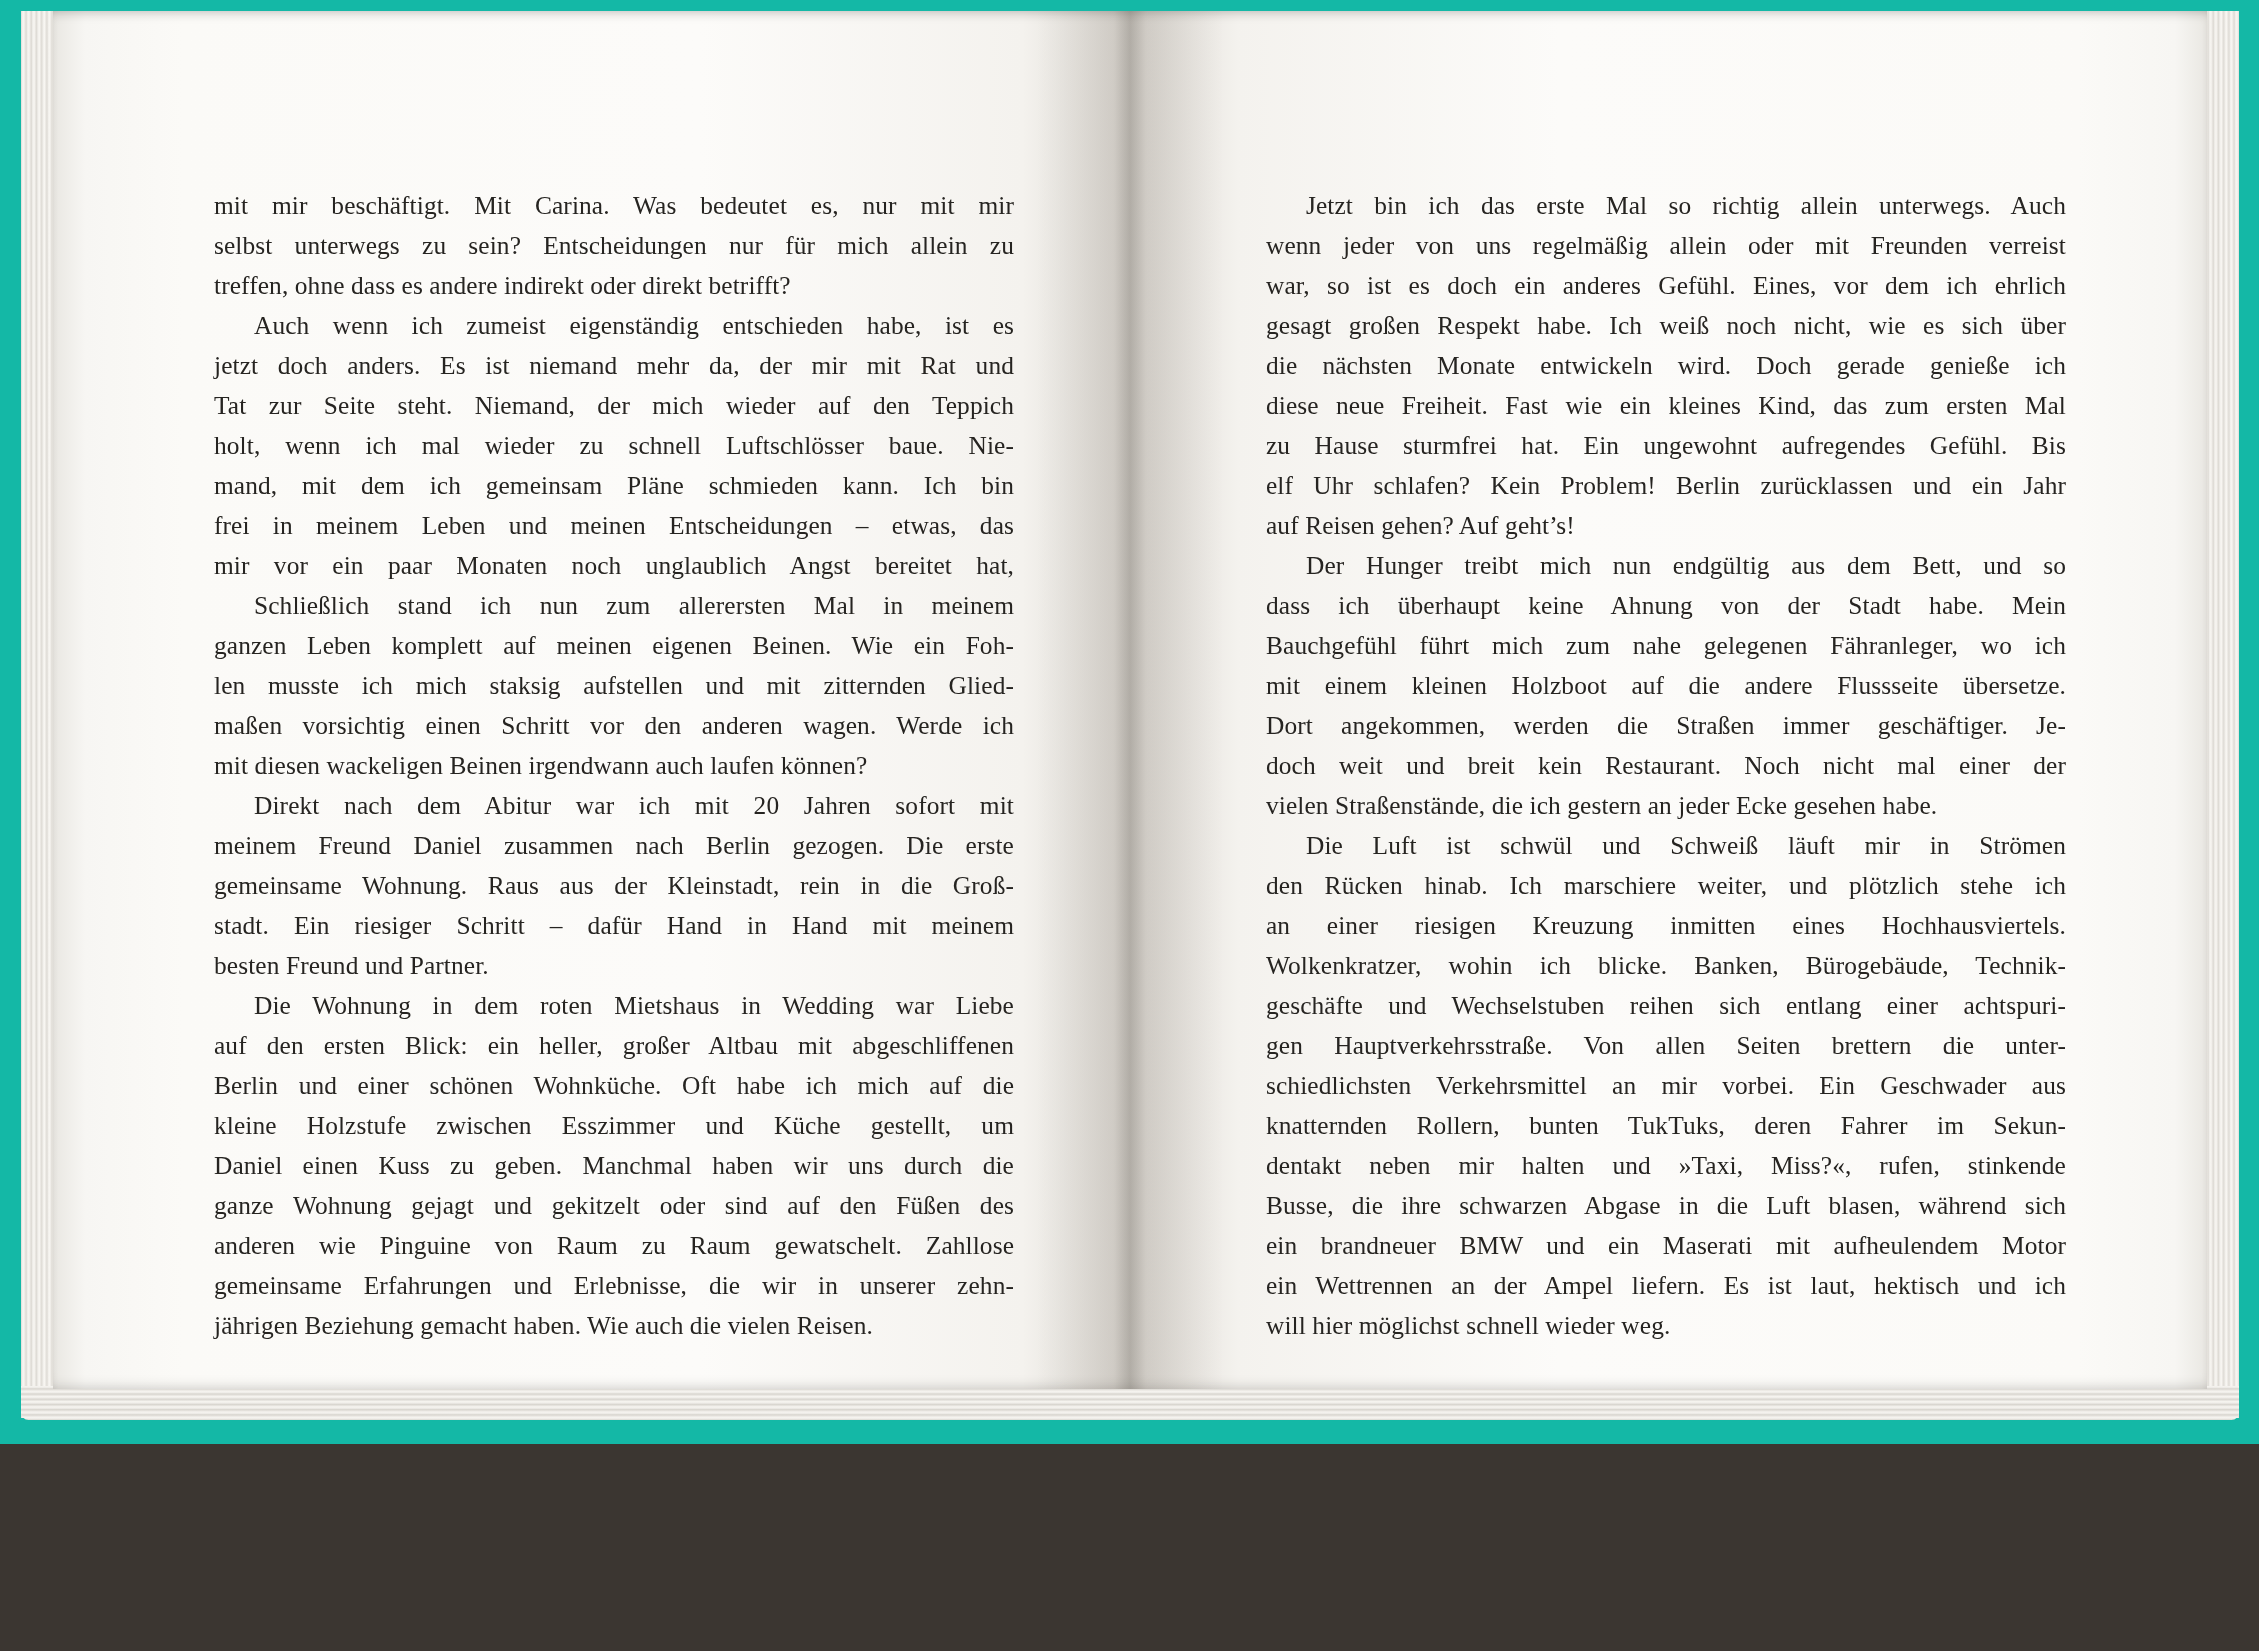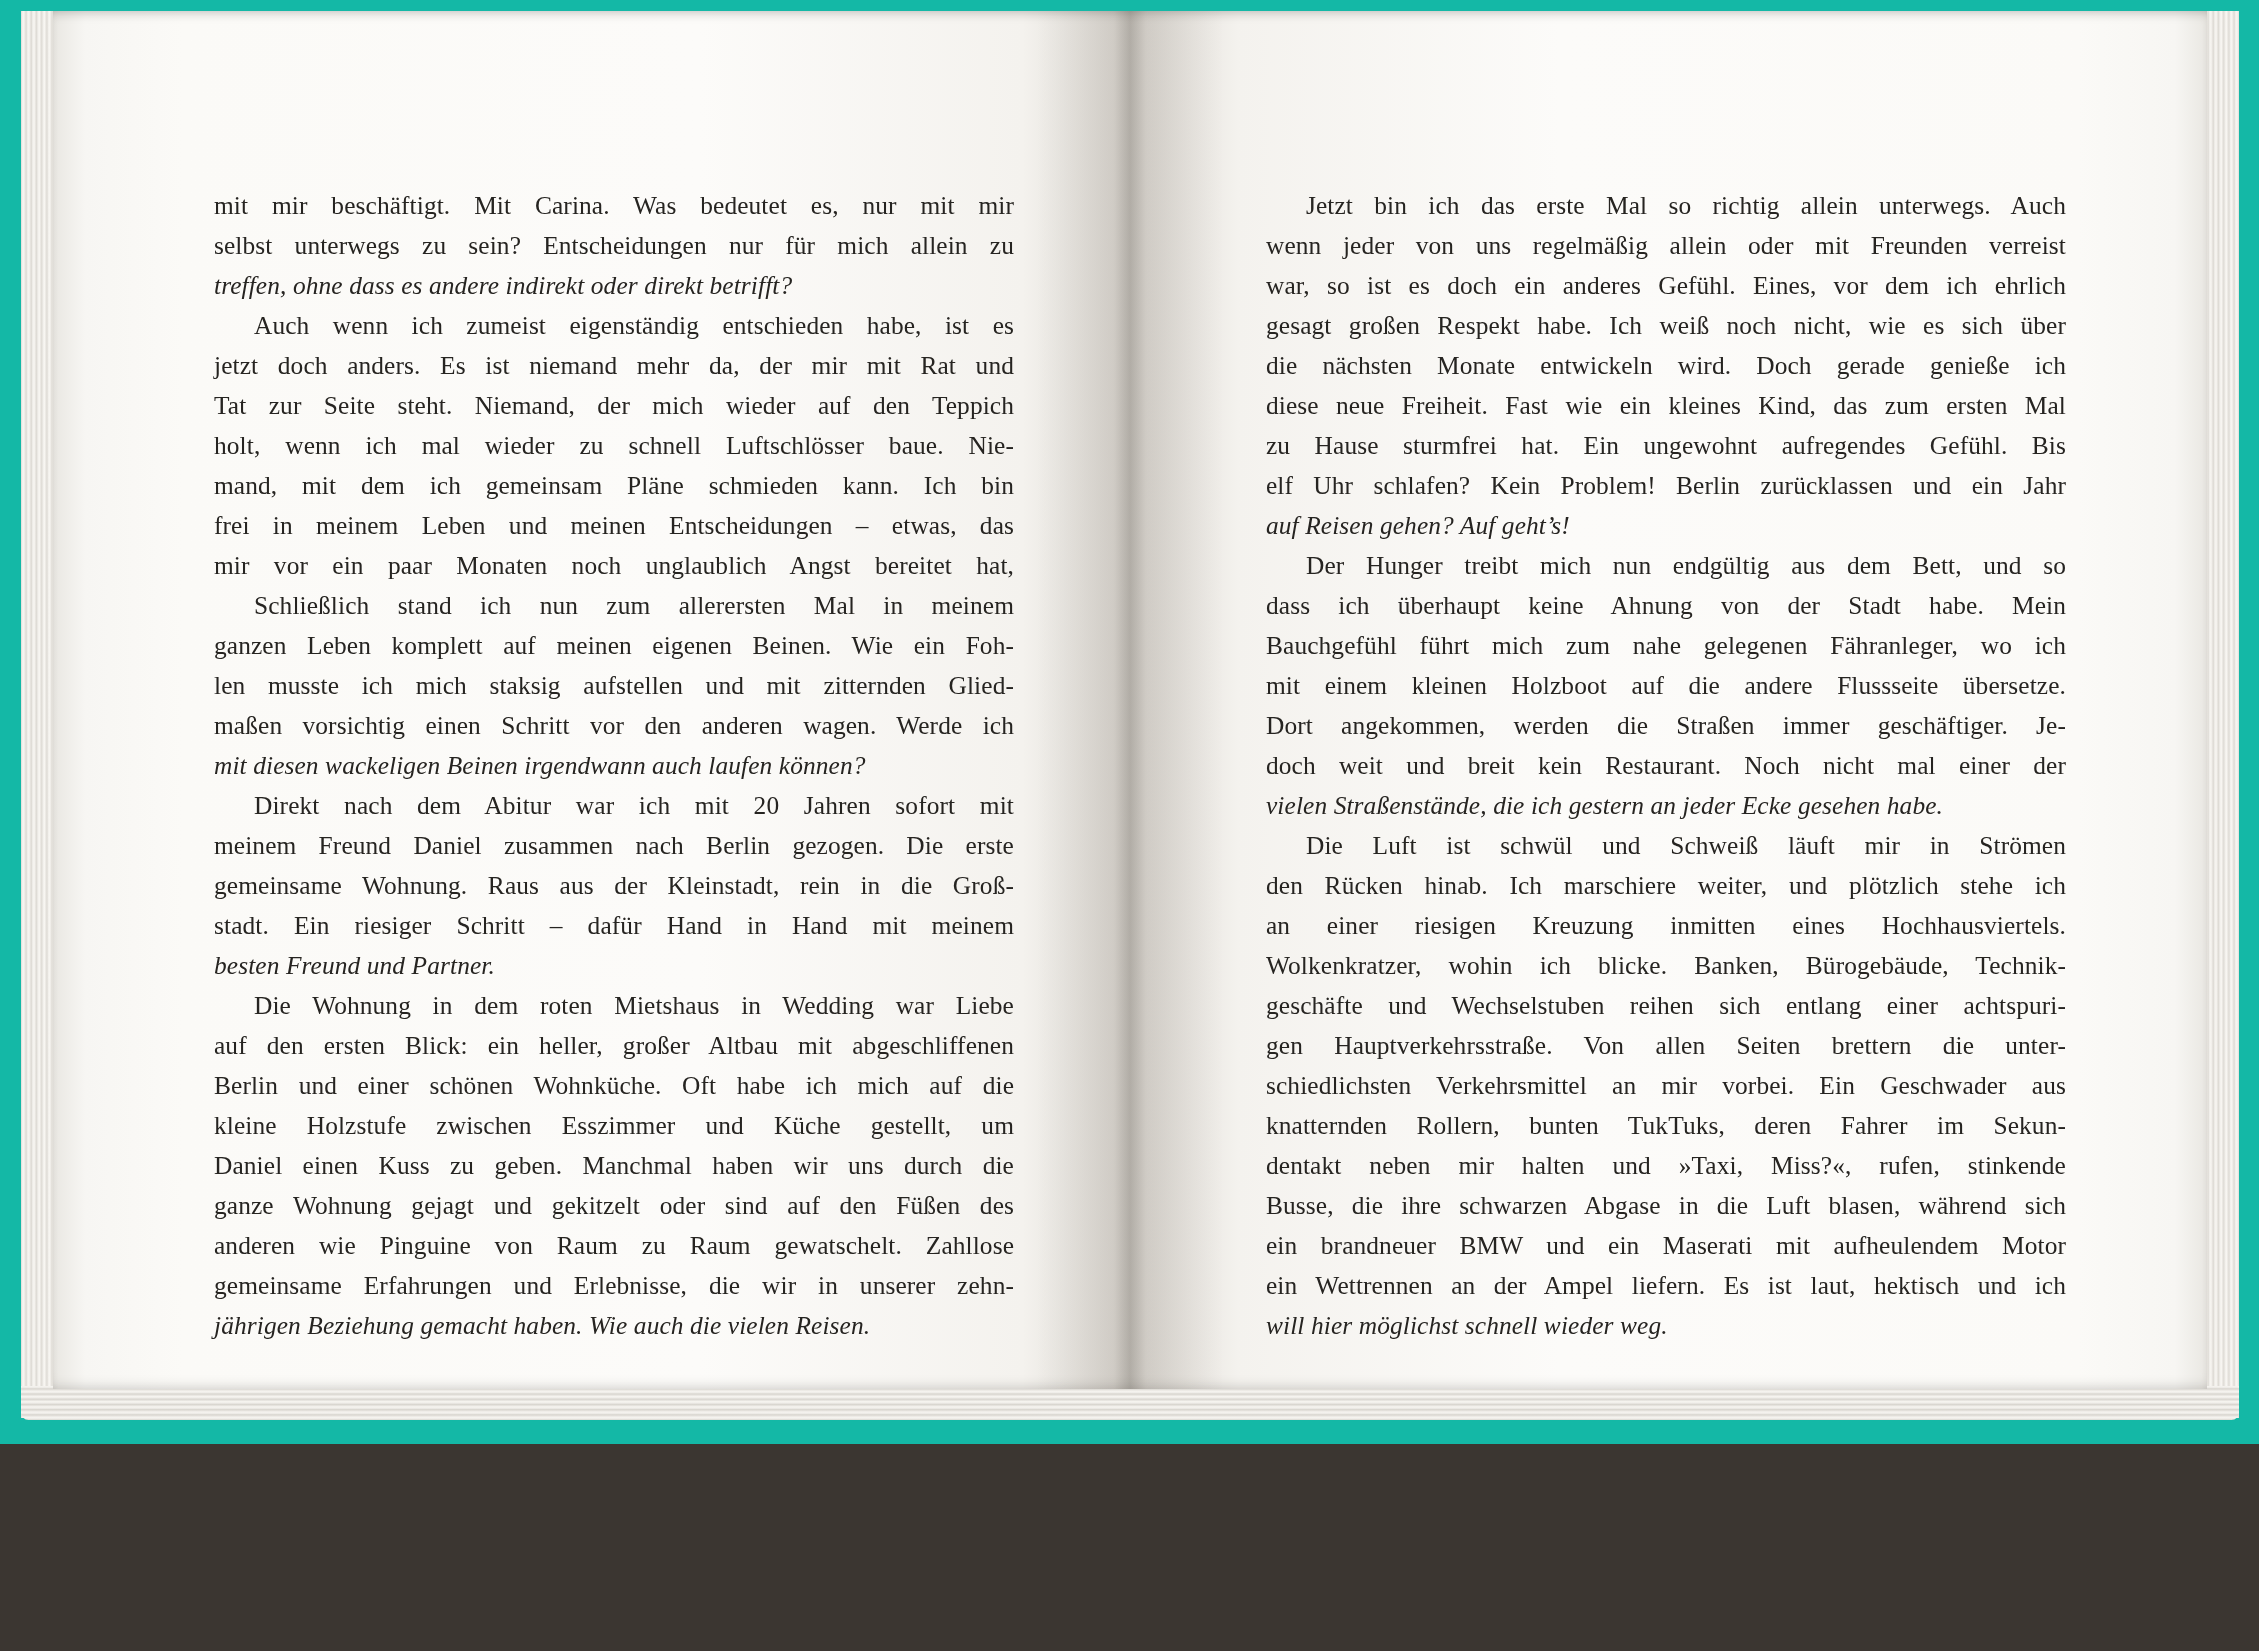--- a/index.html
+++ b/index.html
@@ -63,21 +63,21 @@
     color: #262421;
     letter-spacing: 0.1px;
   }
   .text-block.left  { left: 214px; }
   .text-block.right { left: 1266px; }
   .paragraph { margin: 0; }
   .line {
     text-align: justify;
     text-align-last: justify;
   }
-  .line.last { text-align-last: left; font-style: italic; }
+  .line.last { text-align-last: left; }
   .line.indent { text-indent: 40px; }
   .page-number {
     position: absolute;
     top: 1480px;
     width: 800px;
     text-align: center;
     font-size: 26px;
     color: #333029;
   }
   .page-number.left  { left: 214px; text-align: right; }

